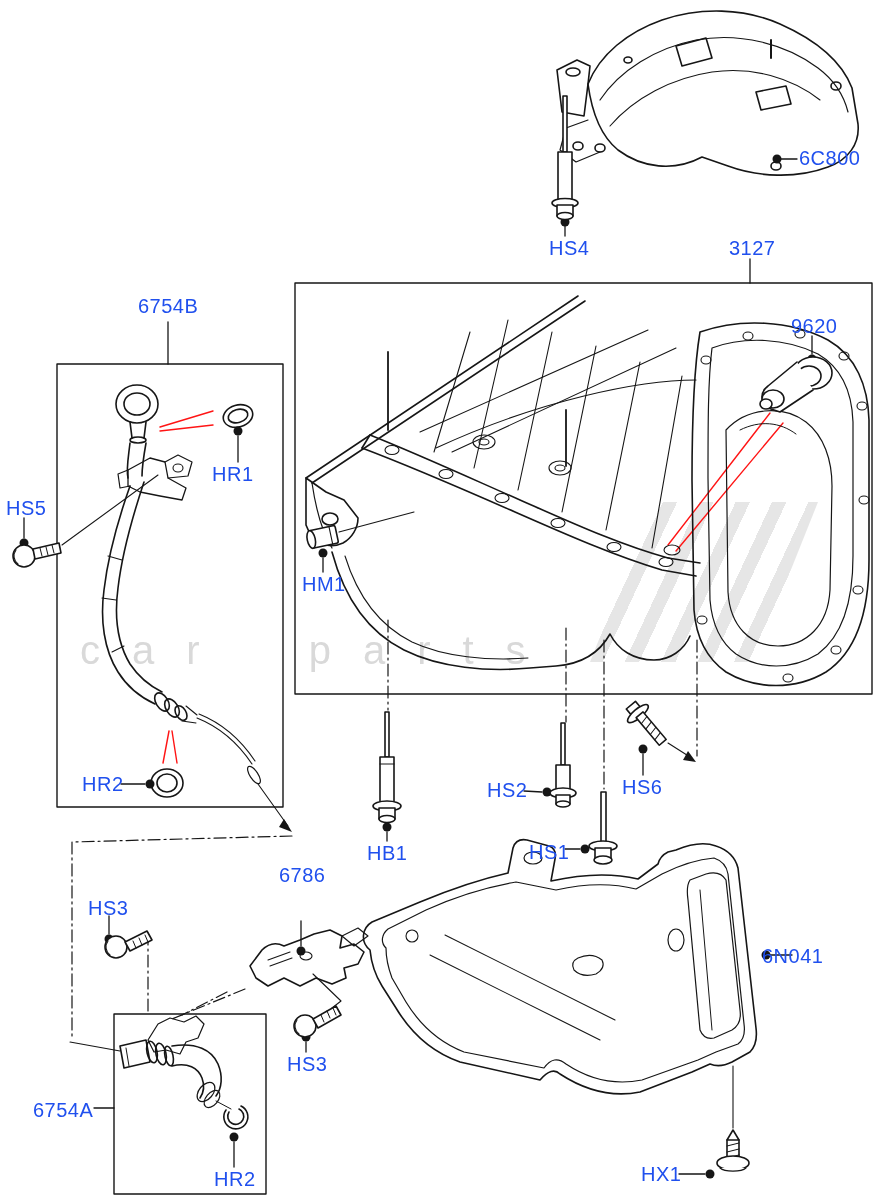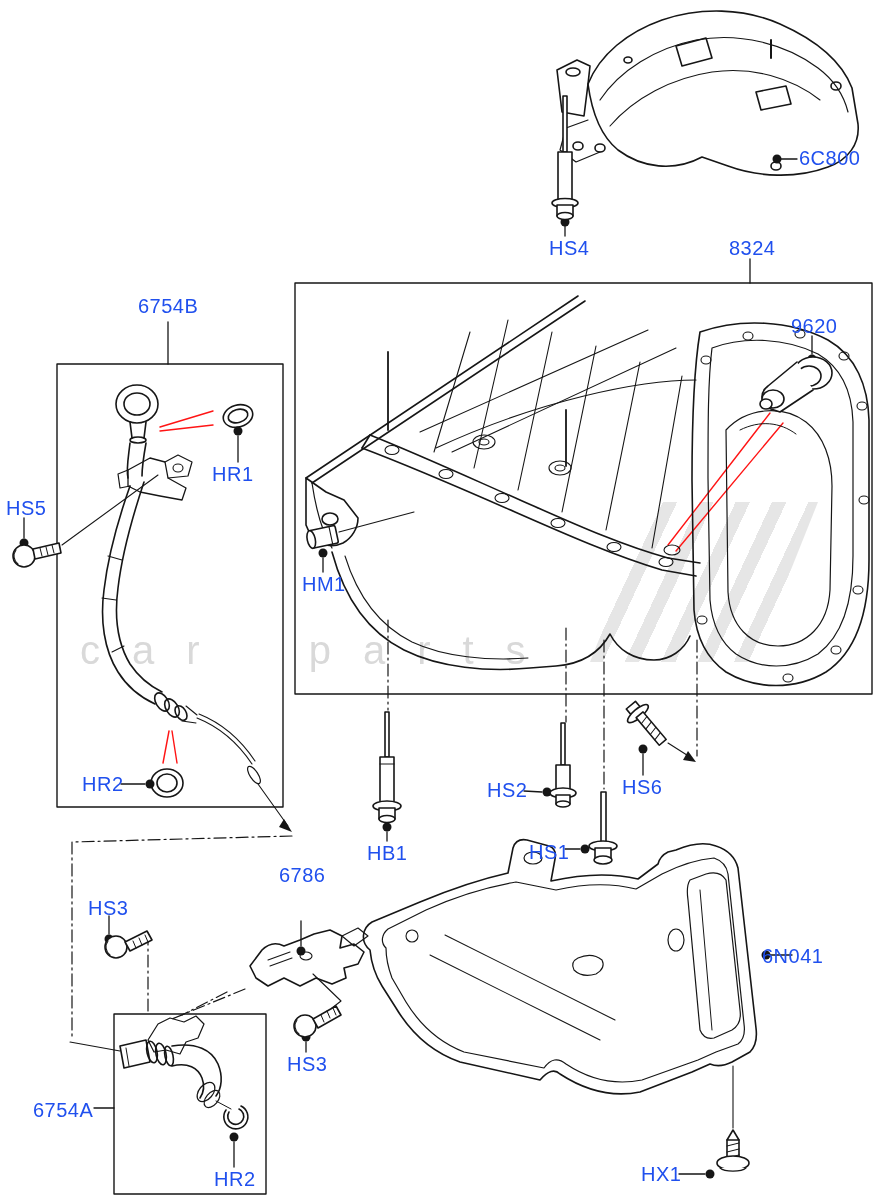--- a/index.html
+++ b/index.html
@@ -360,21 +360,21 @@
         <line x1="727" y1="1152" x2="739" y2="1149"></line>
         <line x1="727" y1="1158" x2="739" y2="1155"></line>
       </g>
       <ellipse cx="733" cy="1163" rx="16" ry="7"></ellipse>
       <path d="M720,1168 A14,5 0 0 0 746,1168" stroke-width="1.1"></path>
     </g>
   </svg>
 
   <div class="co" style="left:799px;top:148px">6C800</div>
   <div class="co" style="left:549px;top:238px">HS4</div>
-  <div class="co" style="left:729px;top:238px">8324</div>
+  <div class="co" style="left:729px;top:238px">3127</div>
   <div class="co" style="left:791px;top:316px">9620</div>
   <div class="co" style="left:138px;top:296px">6754B</div>
   <div class="co" style="left:212px;top:464px">HR1</div>
   <div class="co" style="left:6px;top:498px">HS5</div>
   <div class="co" style="left:302px;top:574px">HM1</div>
   <div class="co" style="left:82px;top:774px">HR2</div>
   <div class="co" style="left:367px;top:843px">HB1</div>
   <div class="co" style="left:487px;top:780px">HS2</div>
   <div class="co" style="left:529px;top:842px">HS1</div>
   <div class="co" style="left:622px;top:777px">HS6</div>

